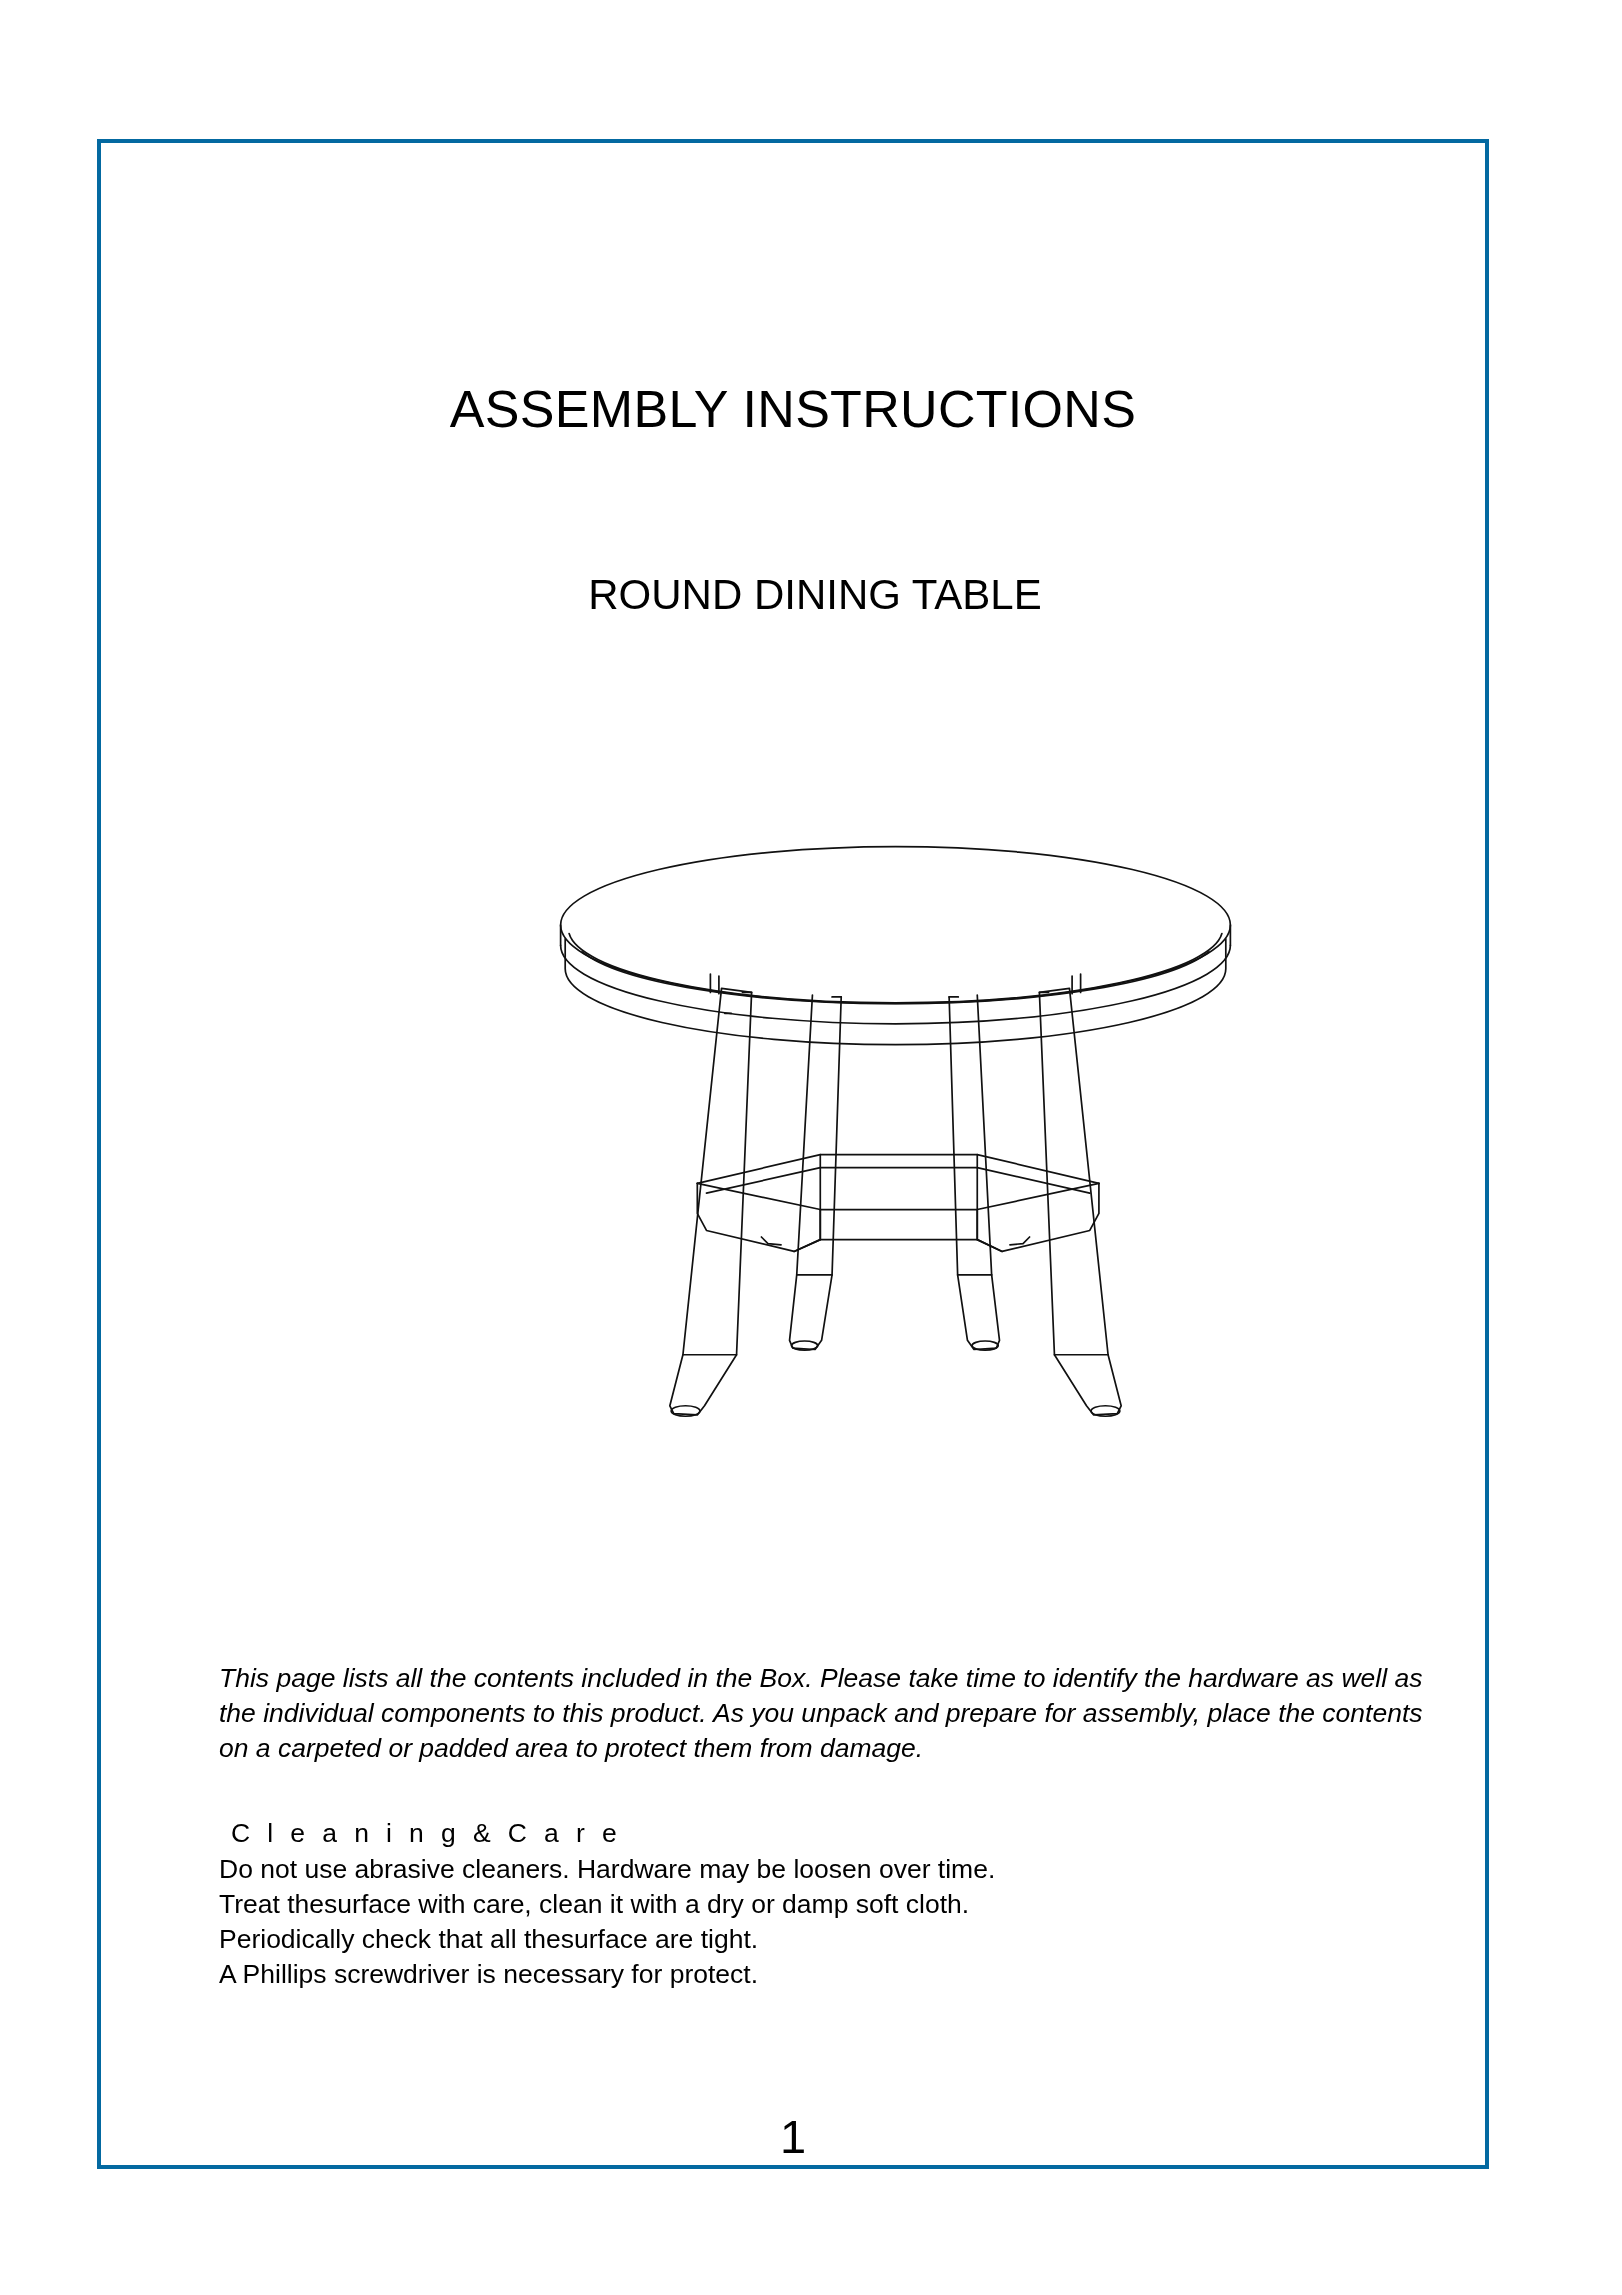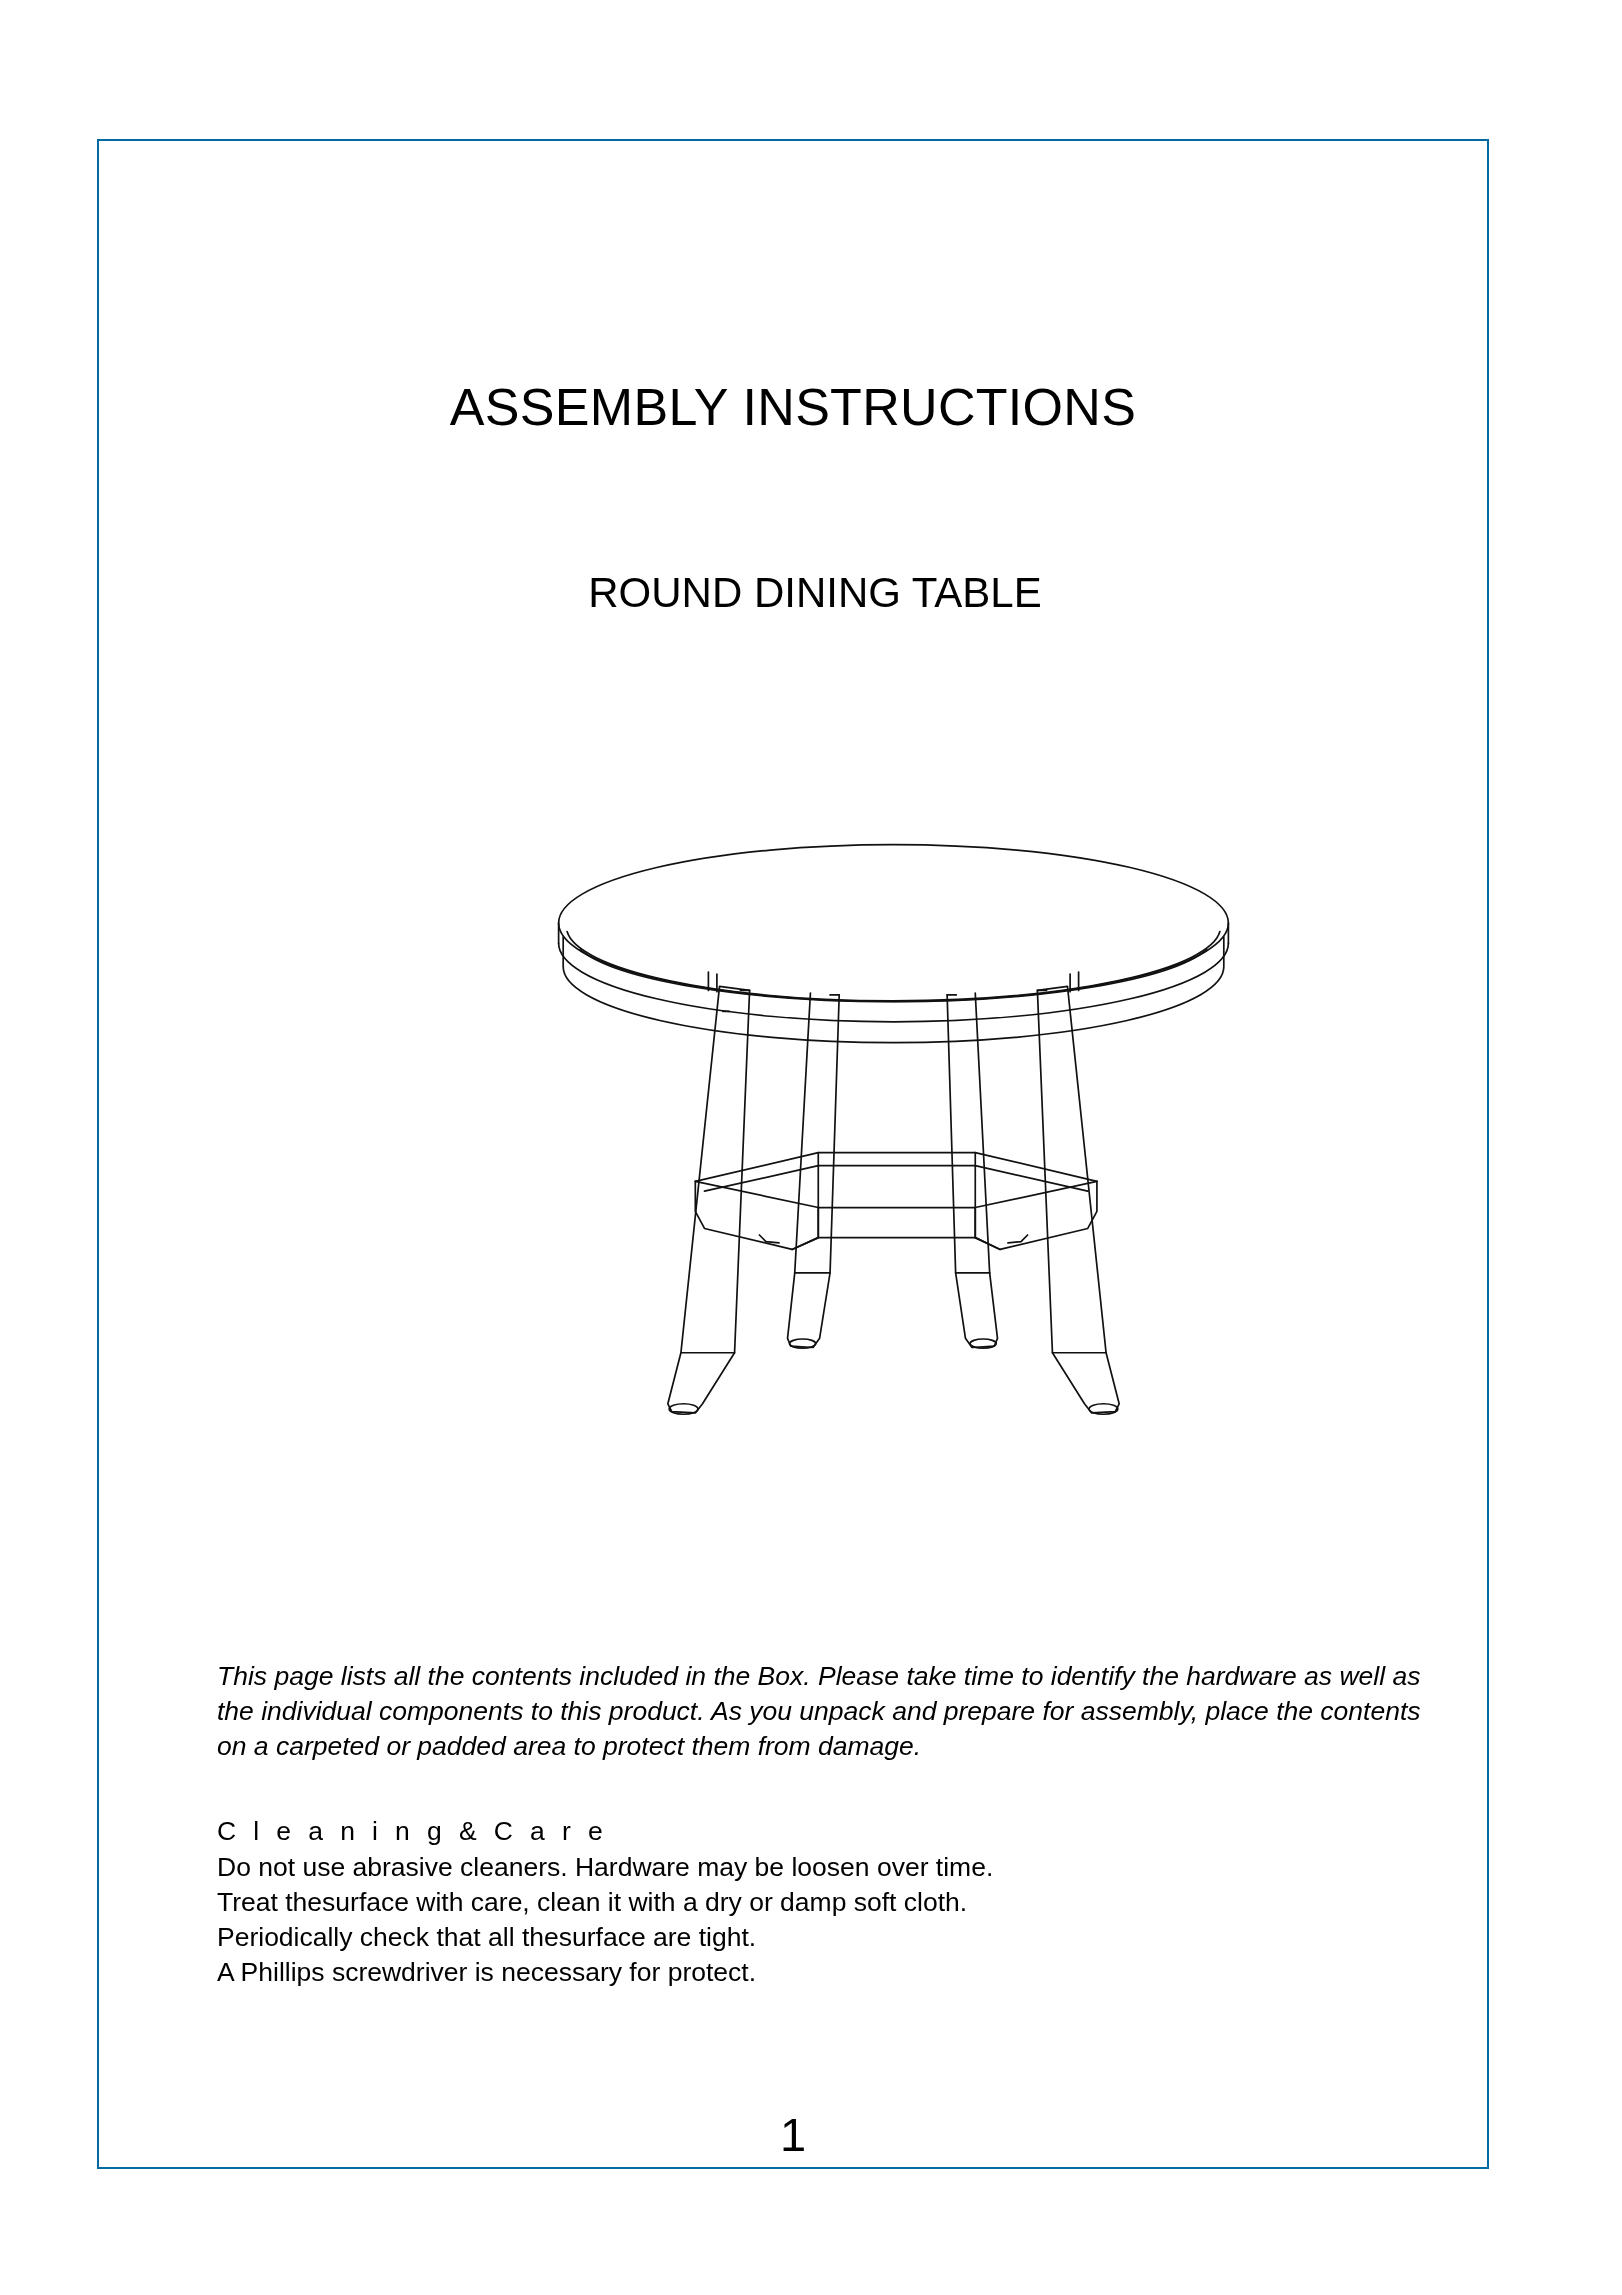--- a/index.html
+++ b/index.html
@@ -14,21 +14,21 @@
     color: #000000;
     position: relative;
     overflow: hidden;
   }
   .page-border {
     position: absolute;
     left: 97px;
     top: 139px;
     width: 1392px;
     height: 2030px;
-    border: 2px solid #0369a1;
+    border: 4px solid #0369a1;
     box-sizing: border-box;
     background: #ffffff;
   }
   .doc-title {
     position: absolute;
     left: 0;
     right: 0;
     top: 236px;
     text-align: center;
     font-size: 52px;
@@ -64,21 +64,21 @@
     left: 118px;
     top: 1518px;
     width: 1230px;
     font-size: 26.5px;
     line-height: 35px;
     text-align: left;
     font-style: italic;
   }
   .care-heading {
     position: absolute;
-    left: 118px;
+    left: 130px;
     top: 1675px;
     font-size: 26.5px;
     letter-spacing: 4.9px;
     white-space: nowrap;
     text-align: right;
   }
   .care-lines {
     position: absolute;
     left: 118px;
     top: 1709px;

